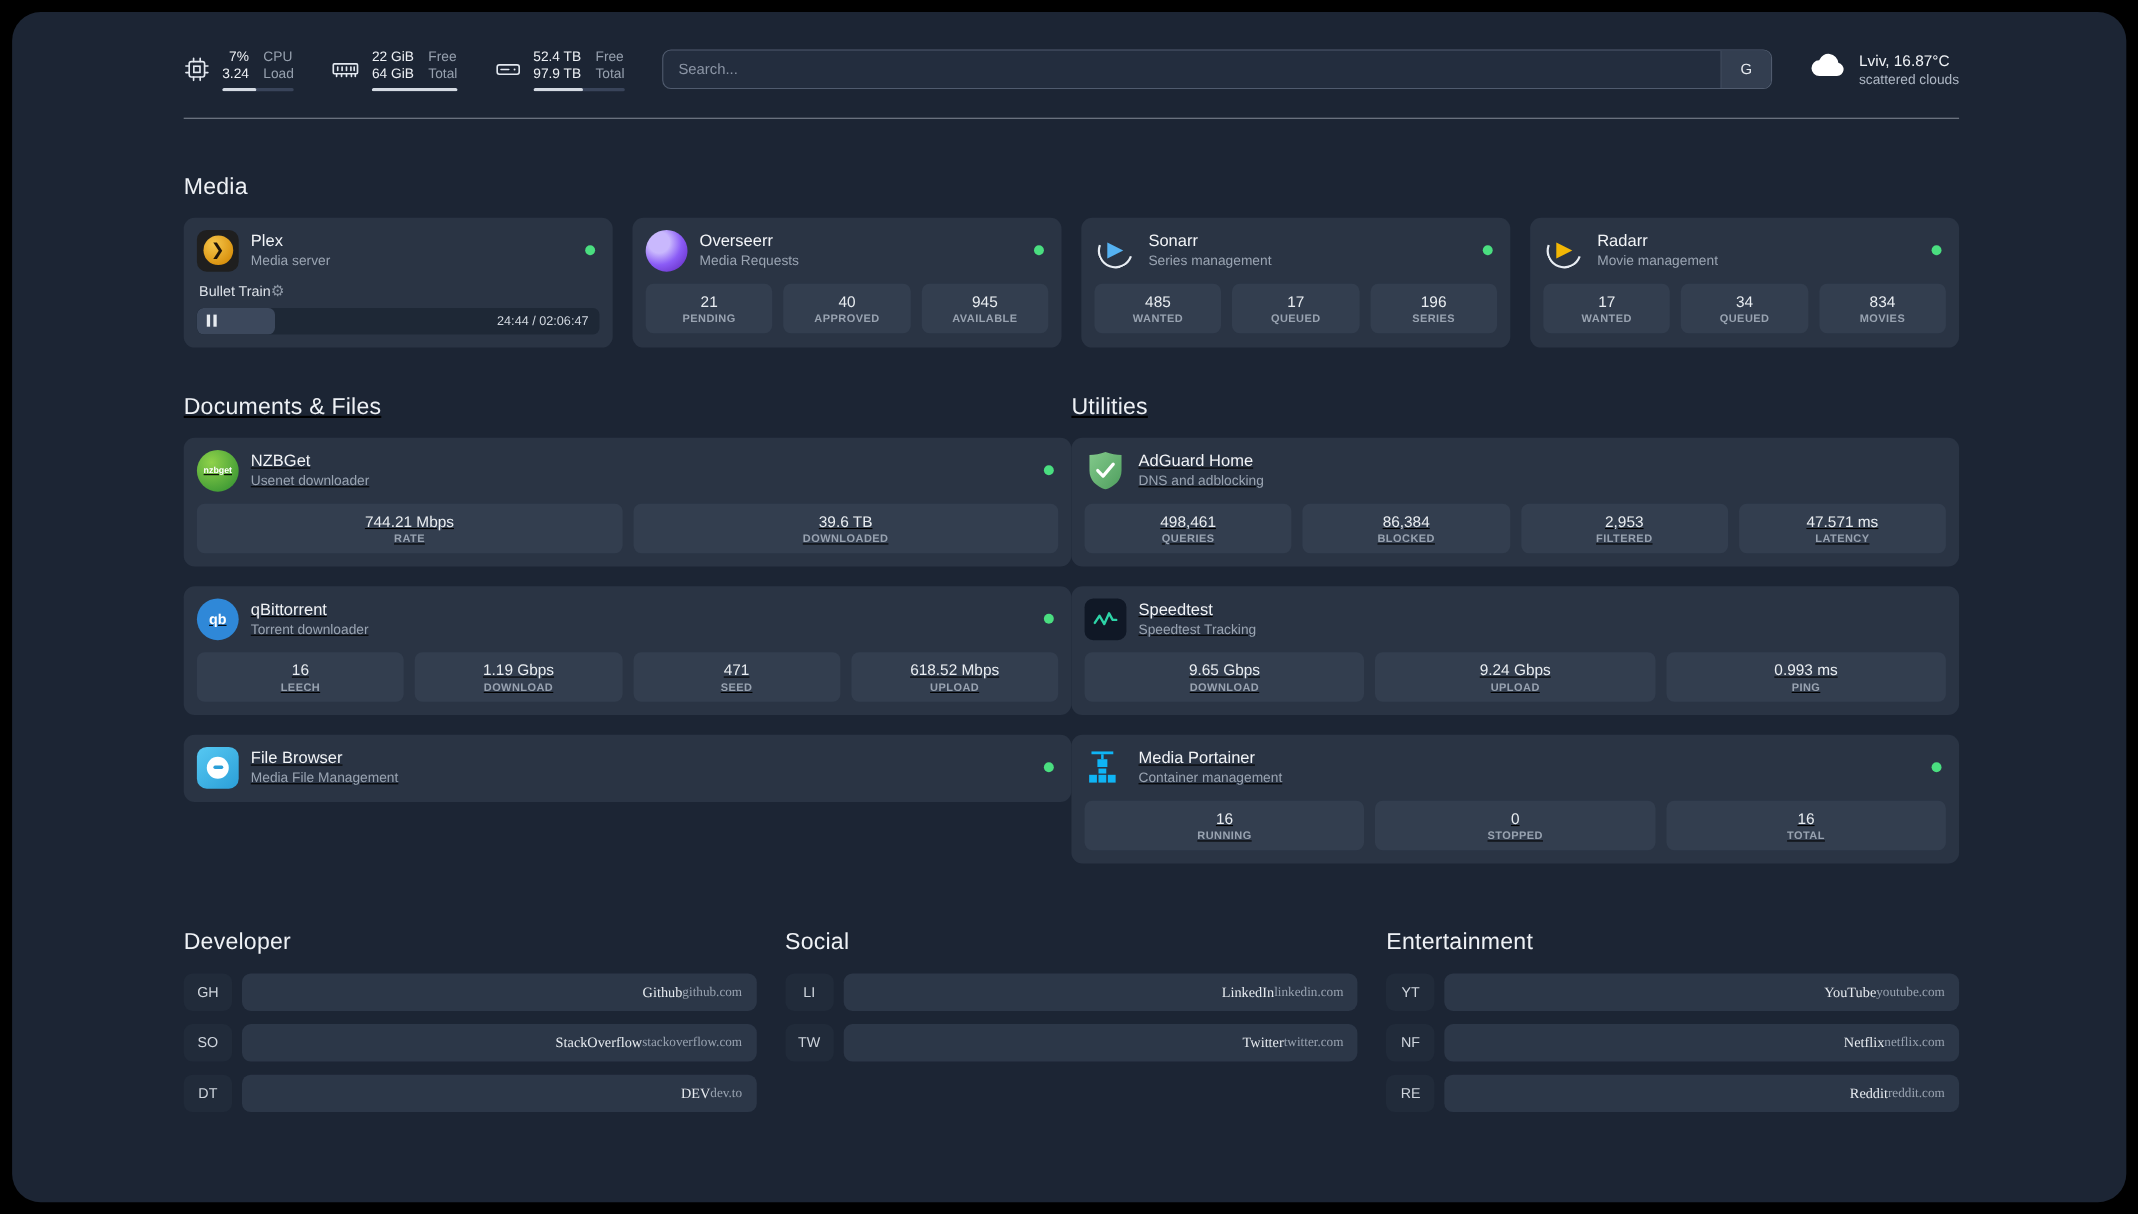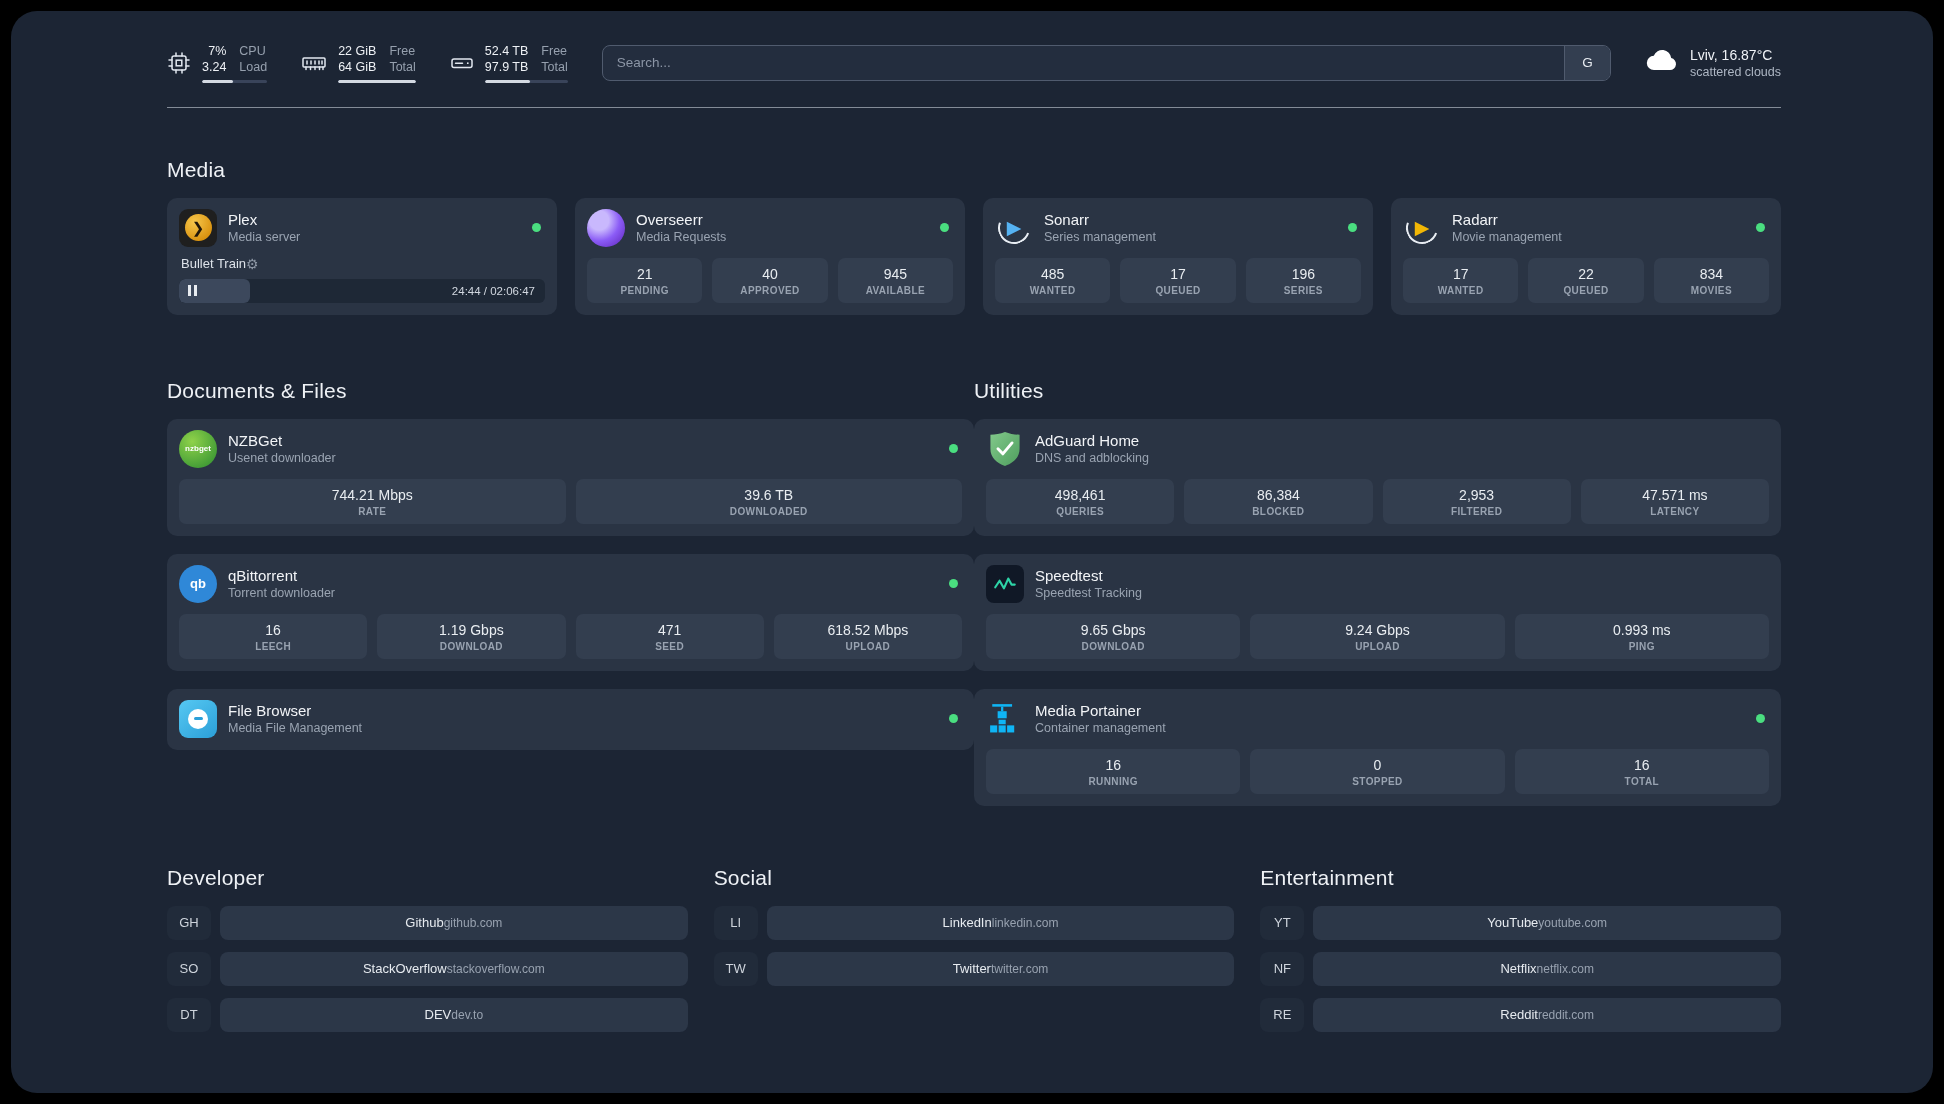--- a/index.html
+++ b/index.html
@@ -40,21 +40,21 @@
   .weather { display: flex; align-items: center; gap: 11px; }
   .w-loc { font-size: 14px; color: #f0f3f7; }
   .w-cond { font-size: 12.5px; color: #aeb7c4; margin-top: 2px; }
 
   .divider { border-bottom: 1.5px solid rgba(216,224,234,.55); margin-top: 24px; }
 
   
   .section-title { font-size: 21px; font-weight: 500; color: #eef1f5; letter-spacing: .2px; }
   .media-section { margin-top: 50px; }
   .grid4 { display: grid; grid-template-columns: repeat(4, 1fr); gap: 18px; margin-top: 16px; }
-  .two-col { display: grid; grid-template-columns: 1fr 1fr; margin-top: 64px; }
+  .two-col { display: grid; grid-template-columns: 1fr 1fr; margin-top: 42px; text-decoration: underline; }
   .stack { display: flex; flex-direction: column; gap: 18px; margin-top: 16px; }
 
   .card { background: #2a3444; border-radius: 10px; padding: 11px 12px 12px; }
   .card-head { display: flex; align-items: center; gap: 11px; }
   .icon { width: 38px; height: 38px; border-radius: 9px; display: flex; align-items: center; justify-content: center; flex-shrink: 0; position: relative; }
   .c-title { font-size: 15px; color: #f2f4f7; }
   .c-sub { font-size: 12.5px; color: #9aa4b2; margin-top: 2px; }
   .dot { width: 9px; height: 9px; border-radius: 50%; background: #4ade80; margin-left: auto; margin-right: 4px; flex-shrink: 0; }
   .stats { display: grid; grid-auto-flow: column; grid-auto-columns: 1fr; gap: 10px; margin-top: 11px; }
   .stat { background: #333e4f; border-radius: 7px; text-align: center; padding: 8px 4px 7px; }
@@ -101,21 +101,21 @@
 
   .adguard-icon { background: transparent; }
   .speedtest-icon { background: #101826; border-radius: 8px; }
   .portainer-icon { background: transparent; }
 
   
   .bm-grid { display: grid; grid-template-columns: repeat(3, 1fr); gap: 26px; margin-top: 60px; }
   .bm-rows { display: flex; flex-direction: column; gap: 12px; margin-top: 16px; }
   .bm-row { display: flex; align-items: stretch; gap: 9px; height: 34px; cursor: pointer; }
   .bm-abbr { width: 44px; background: #212b3a; border-radius: 8px; display: flex; align-items: center; justify-content: center; font-size: 13px; color: #ced4dc; flex-shrink: 0; }
-  .bm-pill { flex: 1; background: #2c3748; border-radius: 8px; display: flex; align-items: center; justify-content: center; padding: 0 13px; }
+  .bm-pill { flex: 1; background: #2c3748; border-radius: 8px; display: flex; align-items: center; justify-content: flex-end; padding: 0 13px; font-family: Liberation Serif, serif; }
   .bm-name { font-size: 13px; color: #e7ebf0; }
   .bm-url { font-size: 12px; color: #98a2b0; }
 </style>
 </head>
 <body>
 
 <div class="frame">
   <div class="dash">
 
     <header class="topbar">
@@ -294,21 +294,21 @@
               <div class="c-sub">Movie management</div>
             </div>
             <span class="dot"></span>
           </div>
           <div class="stats">
             <div class="stat">
               <div class="stat-v">17</div>
                 <div class="stat-l">WANTED</div>
             </div>
             <div class="stat">
-              <div class="stat-v">22</div>
+              <div class="stat-v">34</div>
                 <div class="stat-l">QUEUED</div>
             </div>
             <div class="stat">
               <div class="stat-v">834</div>
                 <div class="stat-l">MOVIES</div>
             </div>
           </div>
         </div>
 
       </div>

